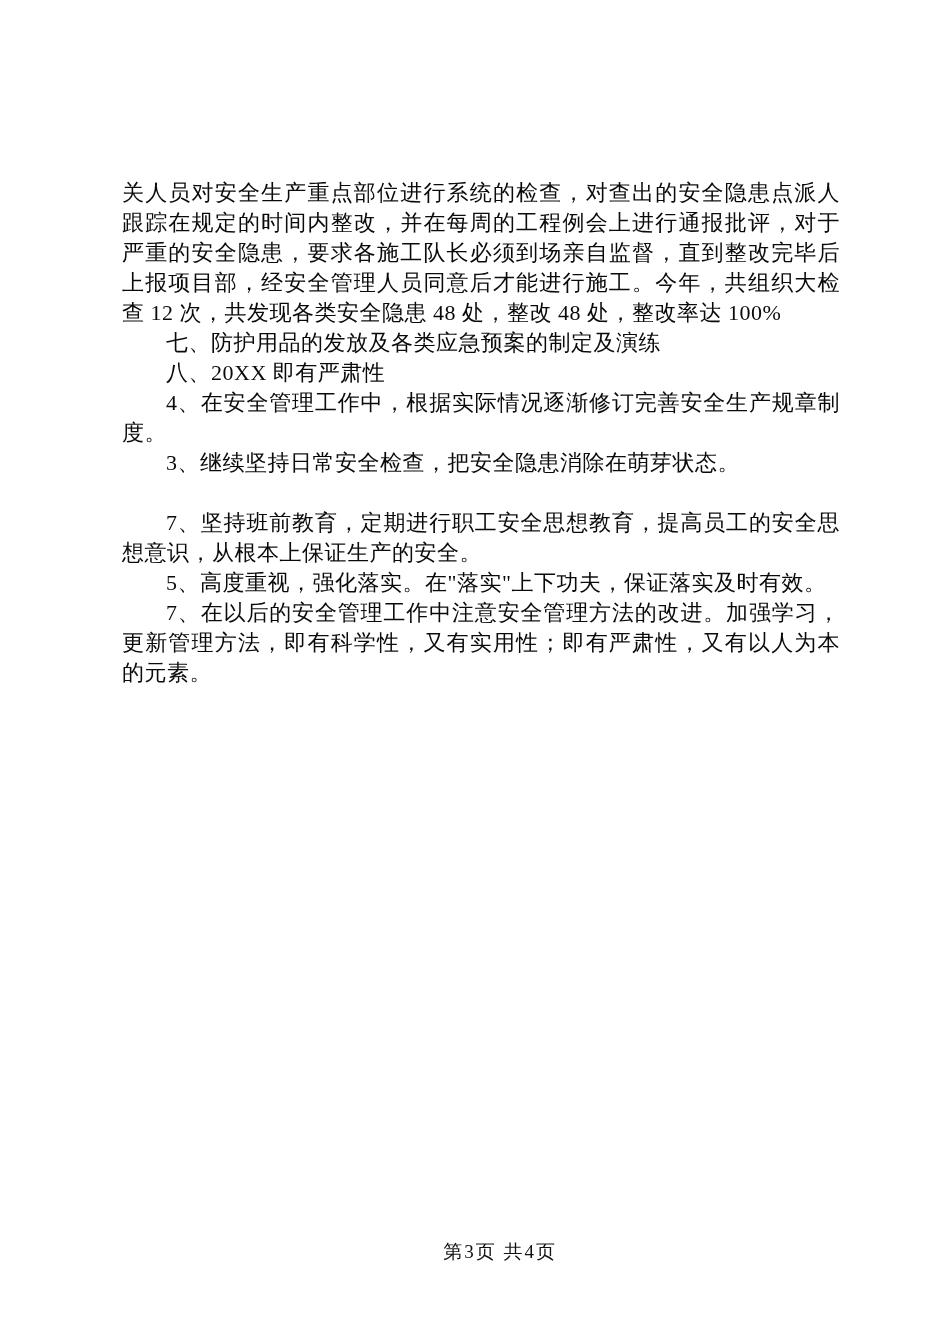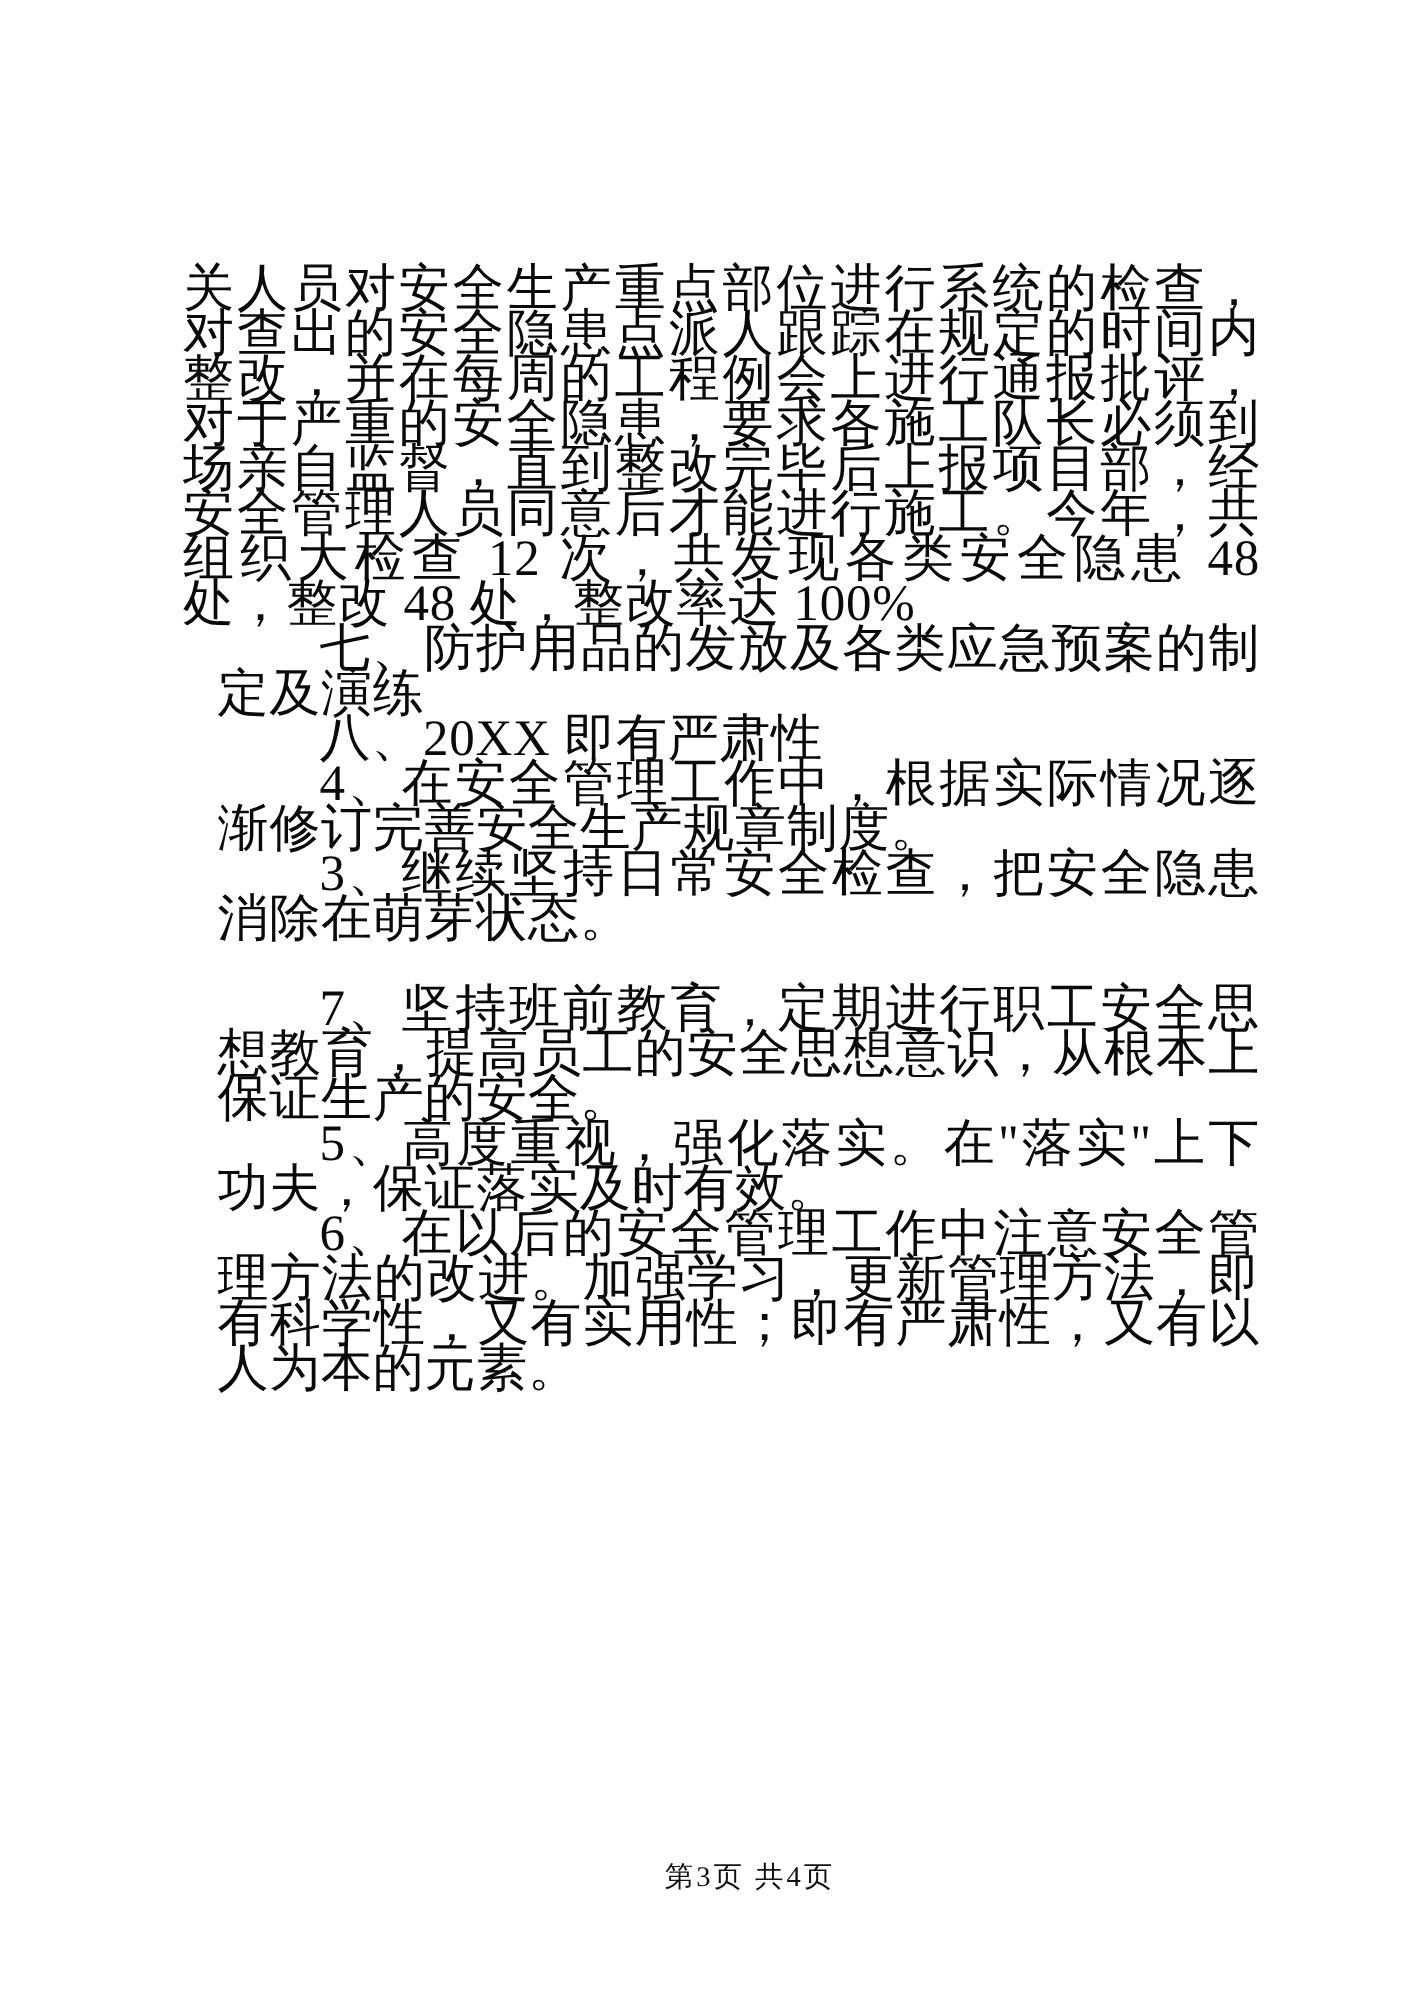--- a/index.html
+++ b/index.html
@@ -18,35 +18,34 @@
   .page {
     position: absolute;
     inset: 0;
     background: #ffffff;
   }
   .doc-body {
     position: absolute;
     left: 122px;
     top: 178px;
     width: 718px;
-    font-size: 34px;
+    font-size: 22px;
     line-height: 30px;
     text-align: justify;
     text-justify: inter-character;
     letter-spacing: 0.5px;
     word-break: break-all;
     color: #0a0a0a;
   }
   .doc-body p.para {
     margin: 0;
     padding: 0;
   }
   .doc-body p.para.indent {
     text-indent: 2em;
-    margin-left: 23px;
   }
   .doc-body p.spacer {
     margin: 0;
     height: 30px;
   }
   .page-footer {
     position: absolute;
     left: 25px;
     top: 1240px;
     width: 950px;
@@ -63,16 +62,16 @@
 <div class="page">
   <div class="doc-body">
       <p class="para">关人员对安全生产重点部位进行系统的检查，对查出的安全隐患点派人跟踪在规定的时间内整改，并在每周的工程例会上进行通报批评，对于严重的安全隐患，要求各施工队长必须到场亲自监督，直到整改完毕后上报项目部，经安全管理人员同意后才能进行施工。今年，共组织大检查 12 次，共发现各类安全隐患 48 处，整改 48 处，整改率达 100%</p>
       <p class="para indent">七、防护用品的发放及各类应急预案的制定及演练</p>
       <p class="para indent">八、20XX 即有严肃性</p>
       <p class="para indent">4、在安全管理工作中，根据实际情况逐渐修订完善安全生产规章制度。</p>
       <p class="para indent">3、继续坚持日常安全检查，把安全隐患消除在萌芽状态。</p>
       <p class="spacer"></p>
       <p class="para indent">7、坚持班前教育，定期进行职工安全思想教育，提高员工的安全思想意识，从根本上保证生产的安全。</p>
       <p class="para indent">5、高度重视，强化落实。在"落实"上下功夫，保证落实及时有效。</p>
-      <p class="para indent">6、在以后的安全管理工作中注意安全管理方法的改进。加强学习，更新管理方法，即有科学性，又有实用性；即有严肃性，又有以人为本的元素。</p>
+      <p class="para indent">7、在以后的安全管理工作中注意安全管理方法的改进。加强学习，更新管理方法，即有科学性，又有实用性；即有严肃性，又有以人为本的元素。</p>
     </div>
   <div class="page-footer">第3页 共4页</div>
 </div>
 
 </body></html>

